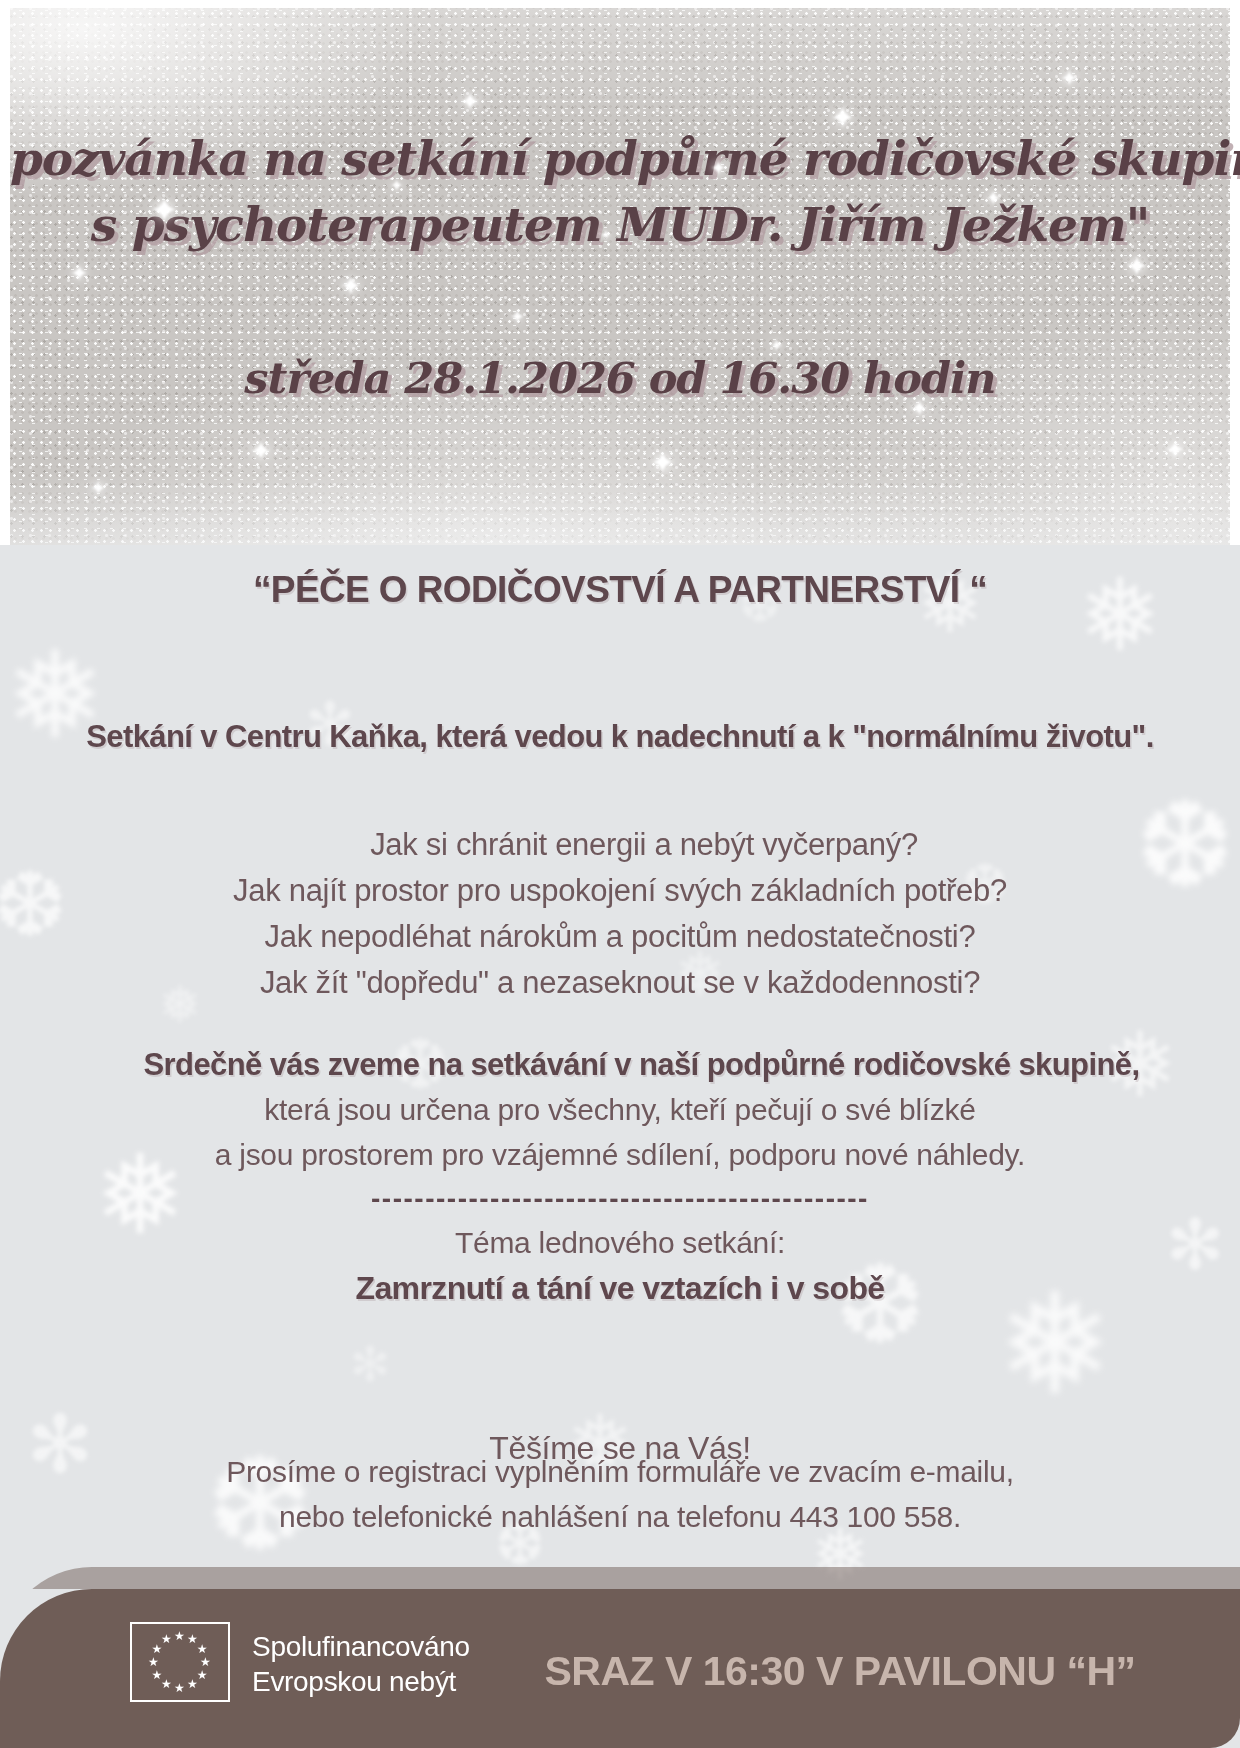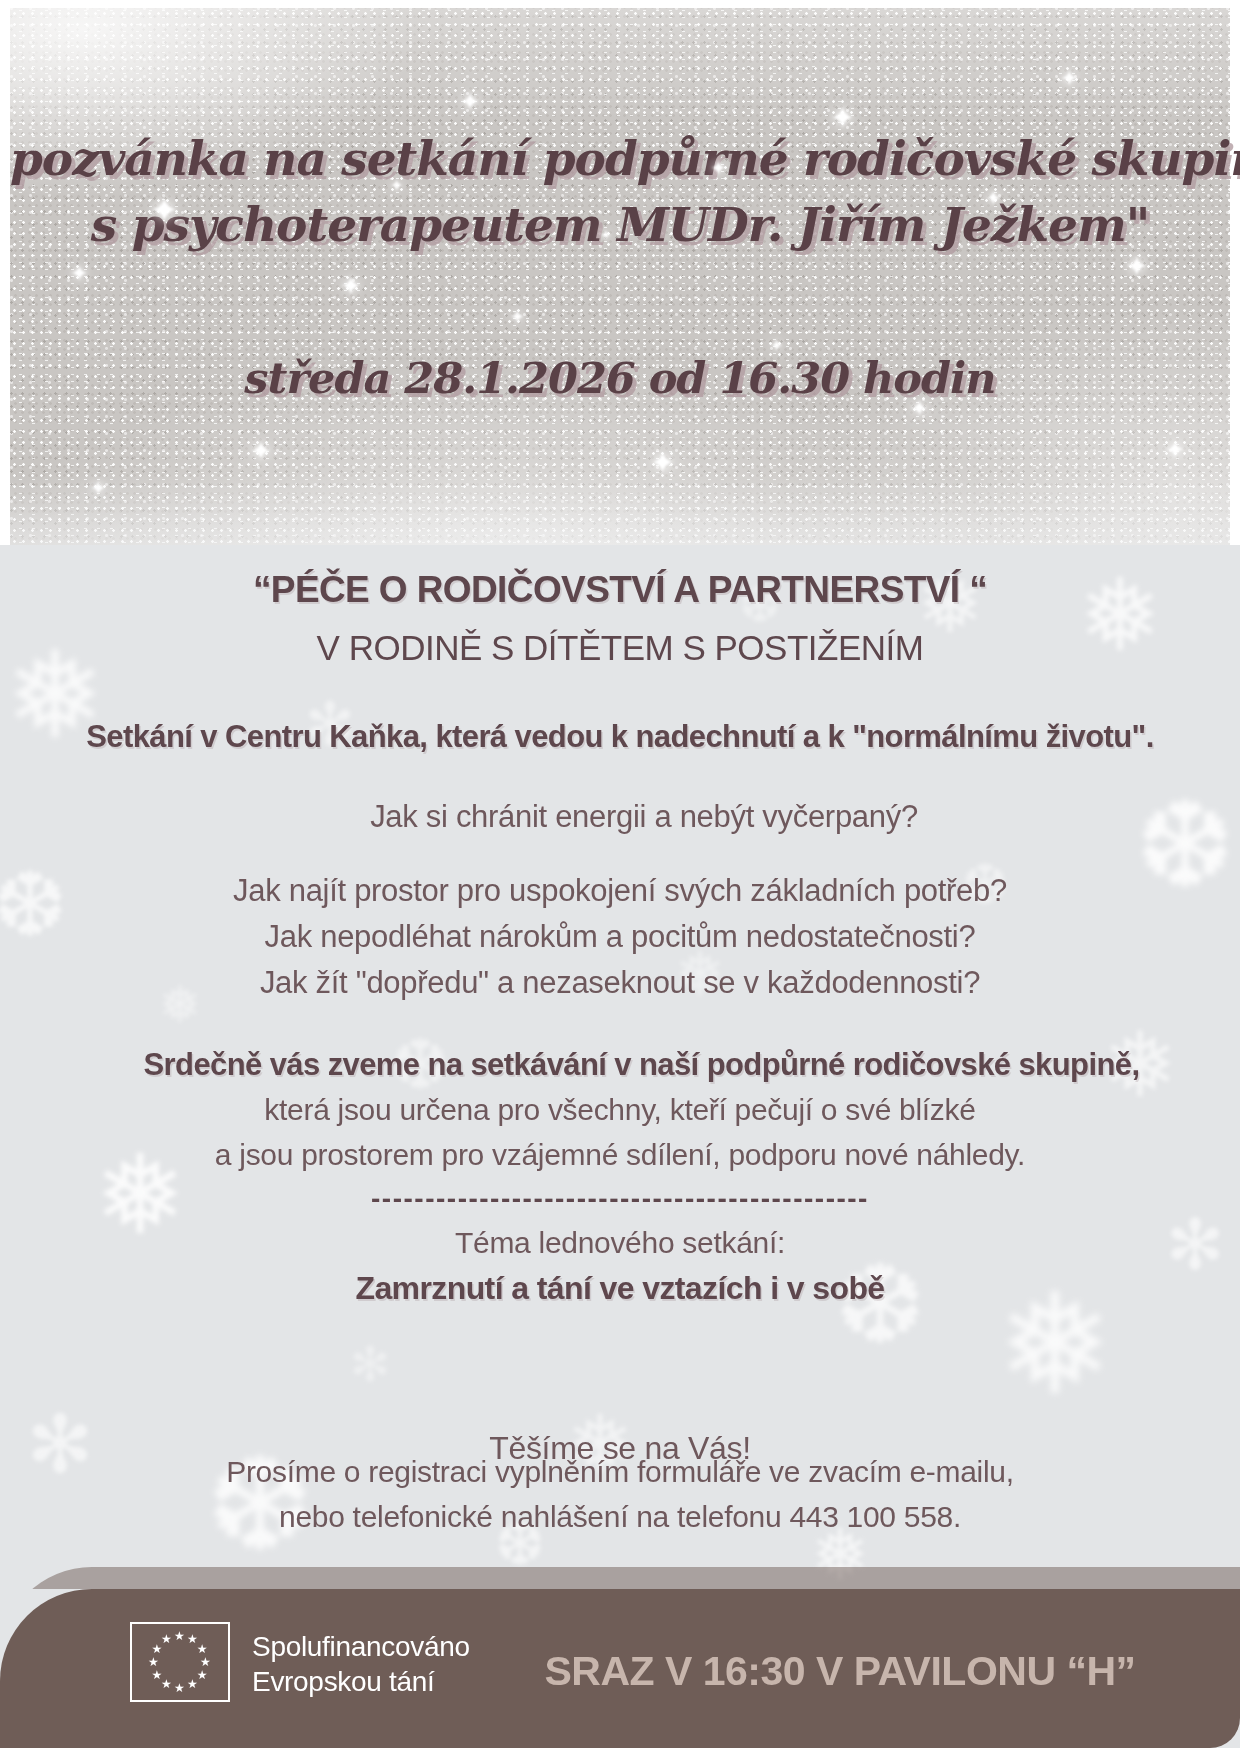--- a/index.html
+++ b/index.html
@@ -72,21 +72,21 @@
 
   .line{
     position:absolute;left:0;right:0;text-align:center;white-space:nowrap;
     color:var(--body-text);letter-spacing:-.3px;
   }
   .b{font-weight:700;color:var(--accent-dark);letter-spacing:-.6px;
      text-shadow:1.5px 1.5px 0 rgba(120,95,100,.18);}
   .heading   {top:568px;font-size:37px;line-height:44px;}
   .subheading{top:626px;font-size:35px;line-height:44px;color:var(--accent-dark);letter-spacing:-.5px;}
   .intro     {top:715px;font-size:31px;line-height:44px;}
-  .q1{top:795px;margin-left:48px;} .q2{top:869px;} .q3{top:915px;} .q4{top:961px;}
+  .q1{top:823px;margin-left:48px;} .q2{top:869px;} .q3{top:915px;} .q4{top:961px;}
   .question  {font-size:31px;line-height:44px;}
   .invite1   {top:1043px;font-size:31px;line-height:44px;margin-left:43px;}
   .invite2   {top:1088px;font-size:30px;line-height:44px;}
   .invite3   {top:1133px;font-size:30px;line-height:44px;}
   .dashes    {top:1184px;font-size:28px;line-height:30px;font-weight:700;
               letter-spacing:1.5px;color:var(--accent-dark);}
   .topic-label{top:1221px;font-size:30px;line-height:44px;}
   .topic-title{top:1266px;font-size:32px;line-height:44px;}
   .closing    {top:1426px;font-size:32px;line-height:44px;}
   .reg1       {top:1450px;font-size:30px;line-height:44px;}
@@ -169,21 +169,20 @@
       <span class="flake" style="left: 950px; top: 60px; font-size: 80px; opacity: 0.6; filter: blur(2px);">❅</span>
       <span class="flake" style="left: 760px; top: 60px; font-size: 50px; opacity: 0.45; filter: blur(2px);">❆</span>
       <span class="flake" style="left: 180px; top: 460px; font-size: 50px; opacity: 0.5; filter: blur(2px);">❅</span>
       <span class="flake" style="left: 520px; top: 1000px; font-size: 60px; opacity: 0.6; filter: blur(2px);">❆</span>
       <span class="flake" style="left: 840px; top: 1010px; font-size: 70px; opacity: 0.65; filter: blur(2px);">❅</span>
       <span class="flake" style="left: 370px; top: 820px; font-size: 48px; opacity: 0.4; filter: blur(2px);">✻</span>
       <span class="flake" style="left: 985px; top: 340px; font-size: 56px; opacity: 0.5; filter: blur(2px);">❆</span>
     </div>
 
   <div class="line b heading">“PÉČE O RODIČOVSTVÍ A PARTNERSTVÍ “</div>
-  <div class="line subheading">V RODINĚ S DÍTĚTEM S POSTIŽENÍM</div>
   <div class="line b intro">Setkání v Centru Kaňka, která vedou k nadechnutí a k "normálnímu životu".</div>
 
   <div class="line question q1">Jak si chránit energii a nebýt vyčerpaný?</div>
   <div class="line question q2">Jak najít prostor pro uspokojení svých základních potřeb?</div>
   <div class="line question q3">Jak nepodléhat nárokům a pocitům nedostatečnosti?</div>
   <div class="line question q4">Jak žít "dopředu" a nezaseknout se v každodennosti?</div>
 
   <div class="line b invite1">Srdečně vás zveme na setkávání v naší podpůrné rodičovské skupině,</div>
   <div class="line invite2">která jsou určena pro všechny, kteří pečují o své blízké</div>
   <div class="line invite3">a jsou prostorem pro vzájemné sdílení, podporu nové náhledy.</div>
@@ -210,19 +209,19 @@
           <span class="eu-star" style="left: 60.5px; top: 60.0167px;">★</span>
           <span class="eu-star" style="left: 47.5px; top: 63.5px;">★</span>
           <span class="eu-star" style="left: 34.5px; top: 60.0167px;">★</span>
           <span class="eu-star" style="left: 24.9833px; top: 50.5px;">★</span>
           <span class="eu-star" style="left: 21.5px; top: 37.5px;">★</span>
           <span class="eu-star" style="left: 24.9833px; top: 24.5px;">★</span>
           <span class="eu-star" style="left: 34.5px; top: 14.9833px;">★</span>
         </div>
       <div class="eu-caption">
         <div>Spolufinancováno</div>
-        <div>Evropskou tání</div>
+        <div>Evropskou nebýt</div>
       </div>
       <div class="meeting-point">SRAZ V 16:30 V PAVILONU “H”</div>
     </div>
   </div>
 
 </div>
 
 </body></html>

